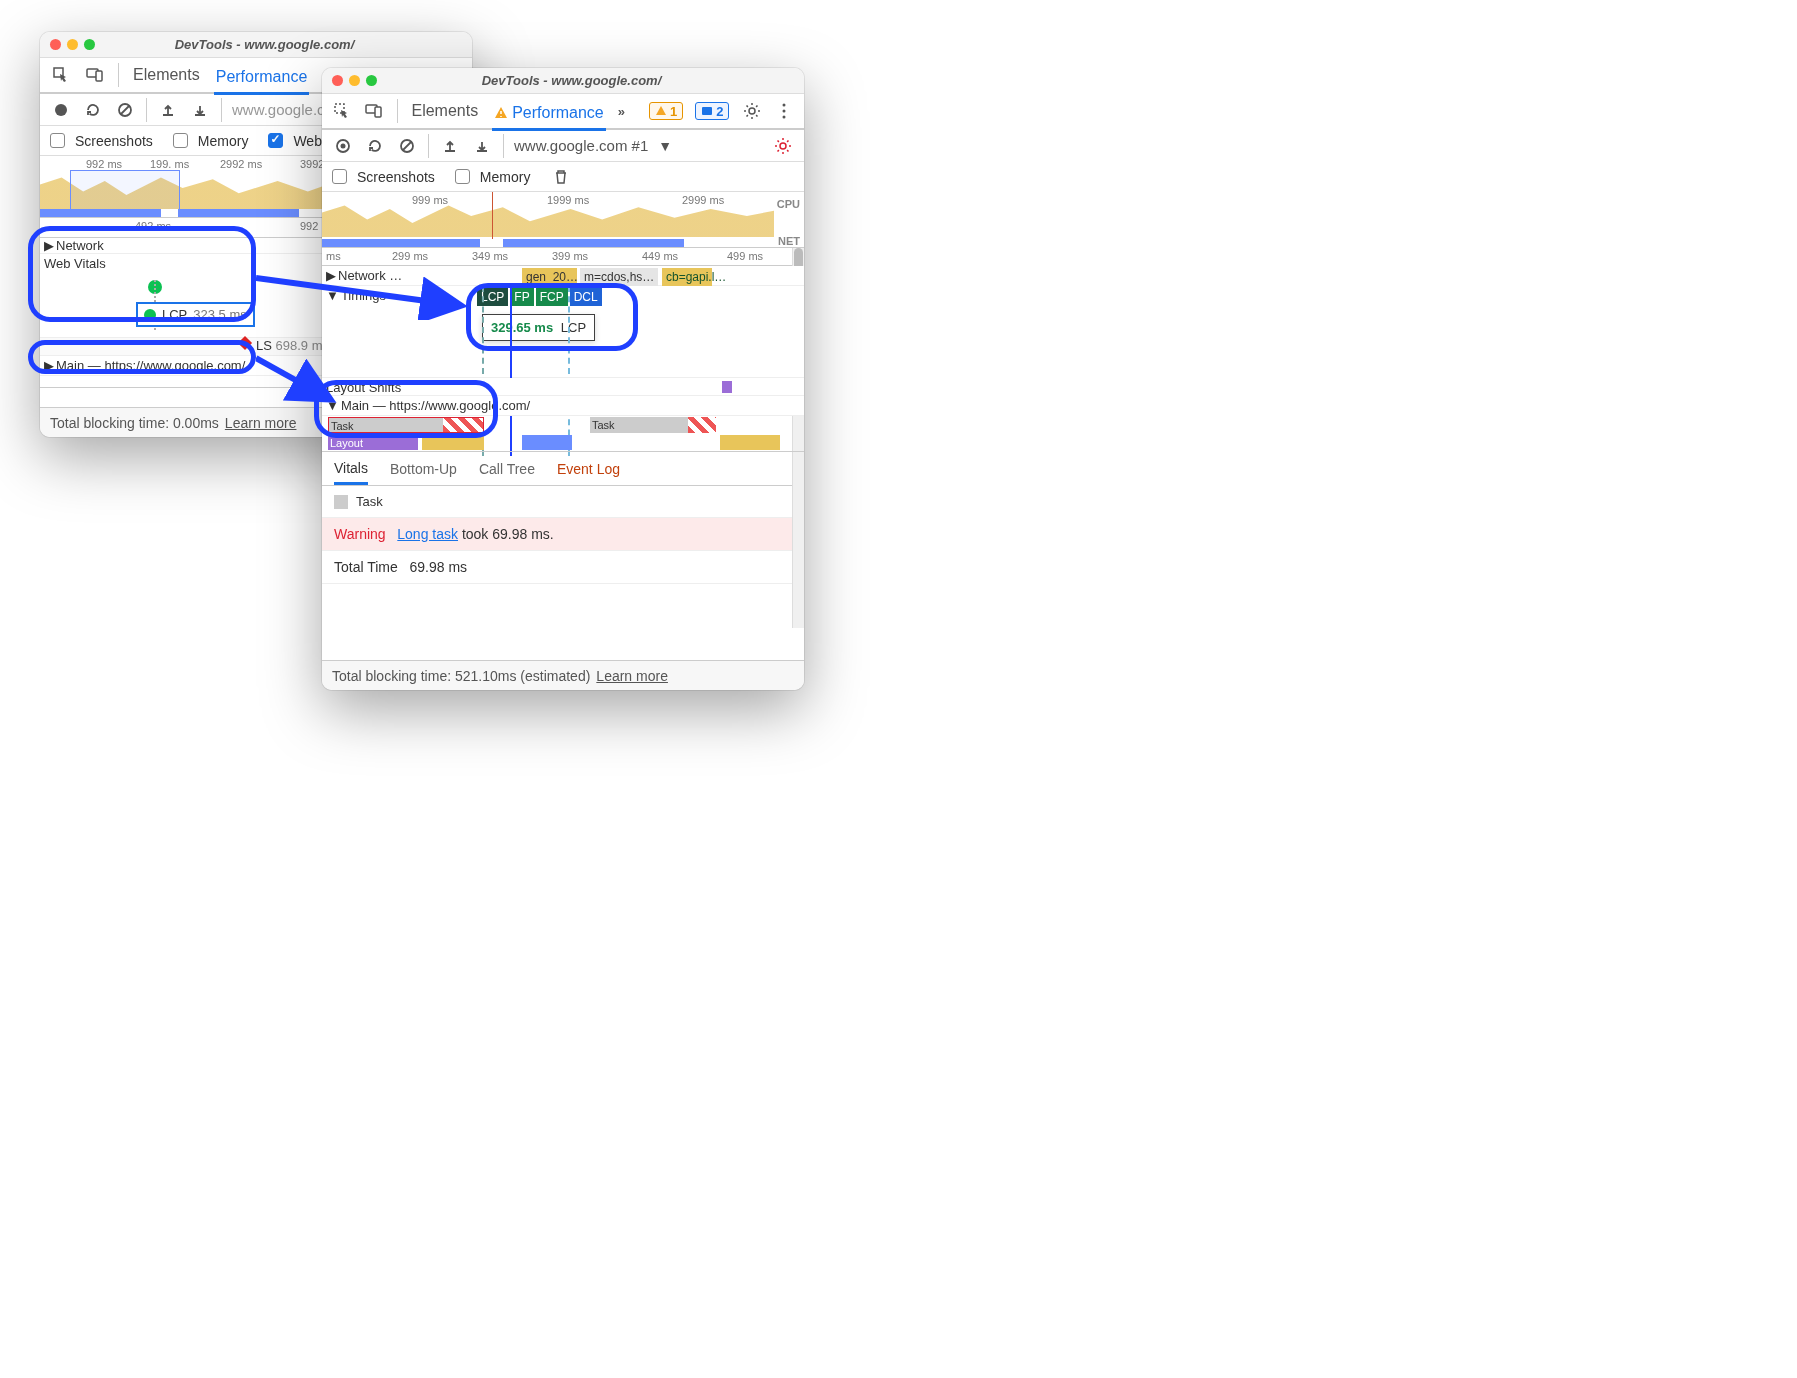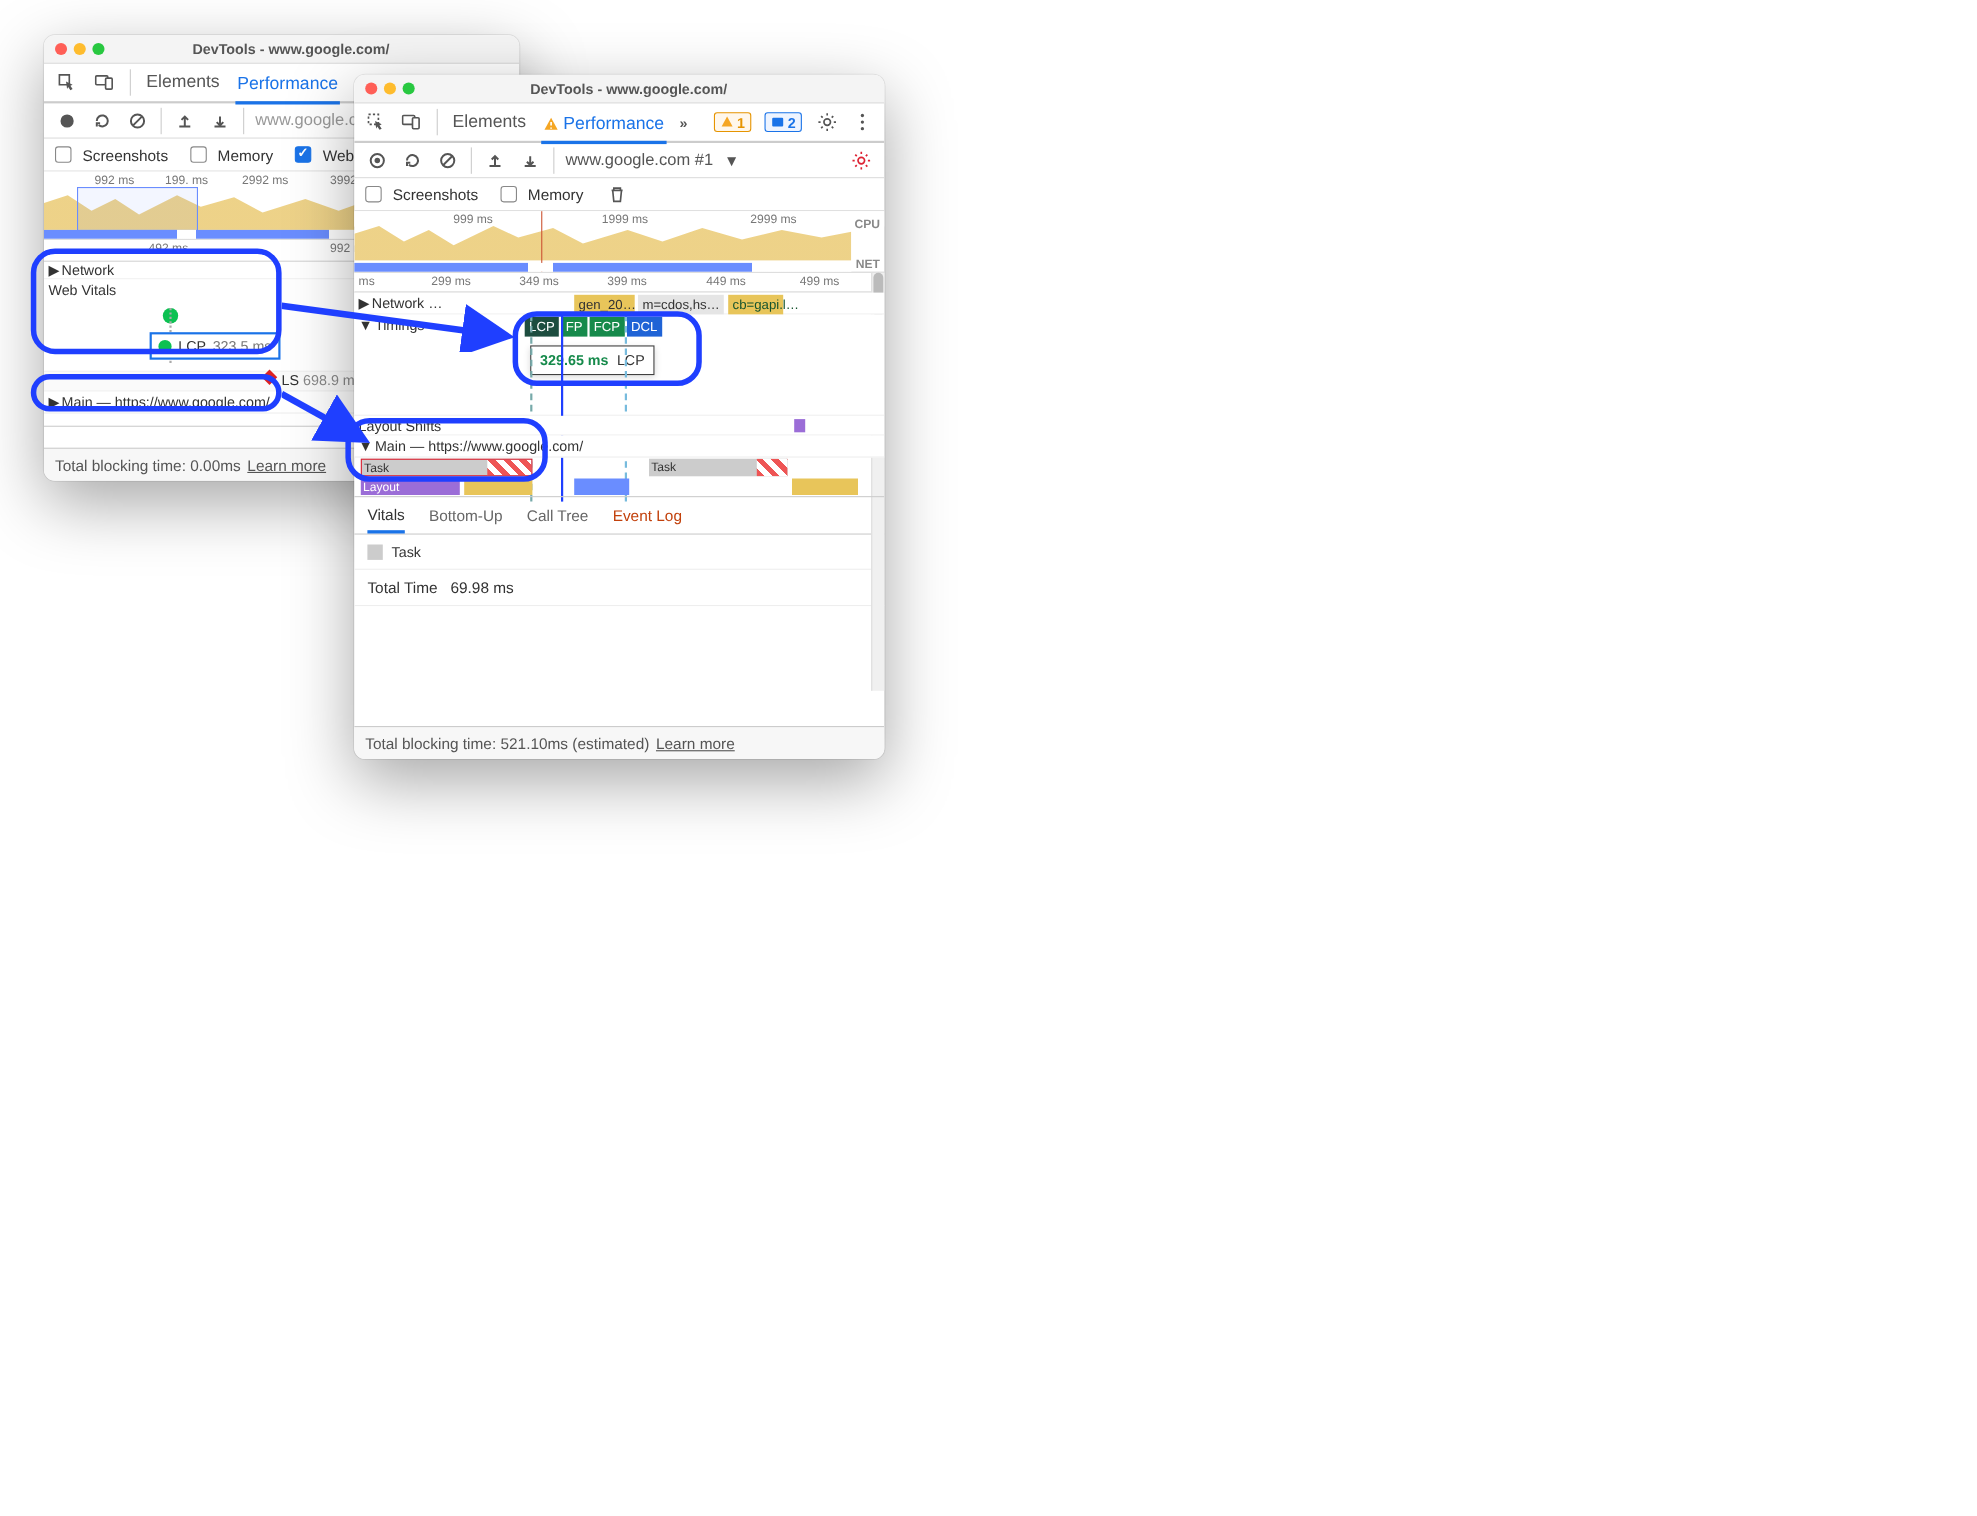--- a/index.html
+++ b/index.html
@@ -1,18 +1,18 @@
 <!DOCTYPE html>
 <html><head>
 <meta charset="utf-8">
 <style>
   * { box-sizing: border-box; }
   body { margin:0; font-family: -apple-system, "Helvetica Neue", Arial, sans-serif; font-size:13px; color:#333; background:#fff; width:1197px; height:918px; position:relative; overflow:hidden; }
   .window { position:absolute; background:#fff; border-radius:10px; box-shadow:0 20px 60px rgba(0,0,0,.35), 0 0 0 1px rgba(0,0,0,.08); overflow:hidden; }
-  .titlebar { height:26px; background:#f4f4f4; border-bottom:1px solid #ddd; display:flex; align-items:center; padding:0 10px; font-size:13px; font-weight:600; color:#555; }
+  .titlebar { height:26px; background:#f4f4f4; border-bottom:1px solid #ddd; display:flex; align-items:center; padding:0 10px; font-size:13px; font-weight:600; color:#555;font-style:italic; }
   .dots { display:flex; gap:6px; margin-right:12px; }
   .dot { width:11px; height:11px; border-radius:50%; }
   .red{background:#ff5f57}.yellow{background:#febc2e}.green{background:#28c840}
   .titlebar .ttl { flex:1; text-align:center; margin-left:-40px; }
   .toolbar { display:flex; align-items:center; gap:12px; height:36px; border-bottom:2px solid #ccc; padding:0 10px; }
   .toolbar .tab { font-size:16px;color:#555; padding:6px 2px; }
   .toolbar .tab.active { color:#1a73e8; border-bottom:3px solid #1a73e8; margin-bottom:-6px; font-weight:500;}
   .icon-btn { width:22px; height:22px; display:flex; align-items:center; justify-content:center; color:#555; cursor:pointer; }
   .vbar { width:1px; height:24px; background:#ccc; }
   .row2 { display:flex; align-items:center; gap:10px; height:32px; border-bottom:1px solid #ddd; padding:0 10px; font-size:14px; color:#555;}
@@ -343,20 +343,24 @@
   <div style="display:flex;gap:22px;height:34px;align-items:center;padding:0 12px;border-bottom:1px solid #ccc;font-size:14px;">
     <span style="border-bottom:3px solid #1a73e8;padding-bottom:6px;margin-bottom:-8px;">Vitals</span>
     <span style="color:#666;">Bottom-Up</span>
     <span style="color:#666;">Call Tree</span>
     <span style="color:#c2410c;">Event Log</span>
   </div>
   <div style="padding:8px 12px;display:flex;align-items:center;gap:8px;border-bottom:1px solid #eee;">
     <span style="width:14px;height:14px;background:#ccc;display:inline-block;"></span>
     <span>Task</span>
   </div>
+  <div style="padding:8px 12px;background:#fdeaea;border-bottom:1px solid #eee;font-size:14px;">
+    <span style="color:#d23;">Warning</span>&nbsp;&nbsp;
+    <a href="#" style="color:#1a73e8;text-decoration:underline;">Long task</a><span> took 69.98 ms.</span>
+  </div>
   <div style="padding:8px 12px;border-bottom:1px solid #eee;font-size:14px;">
     <span>Total Time</span>&nbsp;&nbsp;
     <span>69.98 ms</span>
   </div>
   <div class="footer">
     <span>Total blocking time: 521.10ms (estimated)</span>
     <a href="#">Learn more</a>
   </div>
 </div>
 

